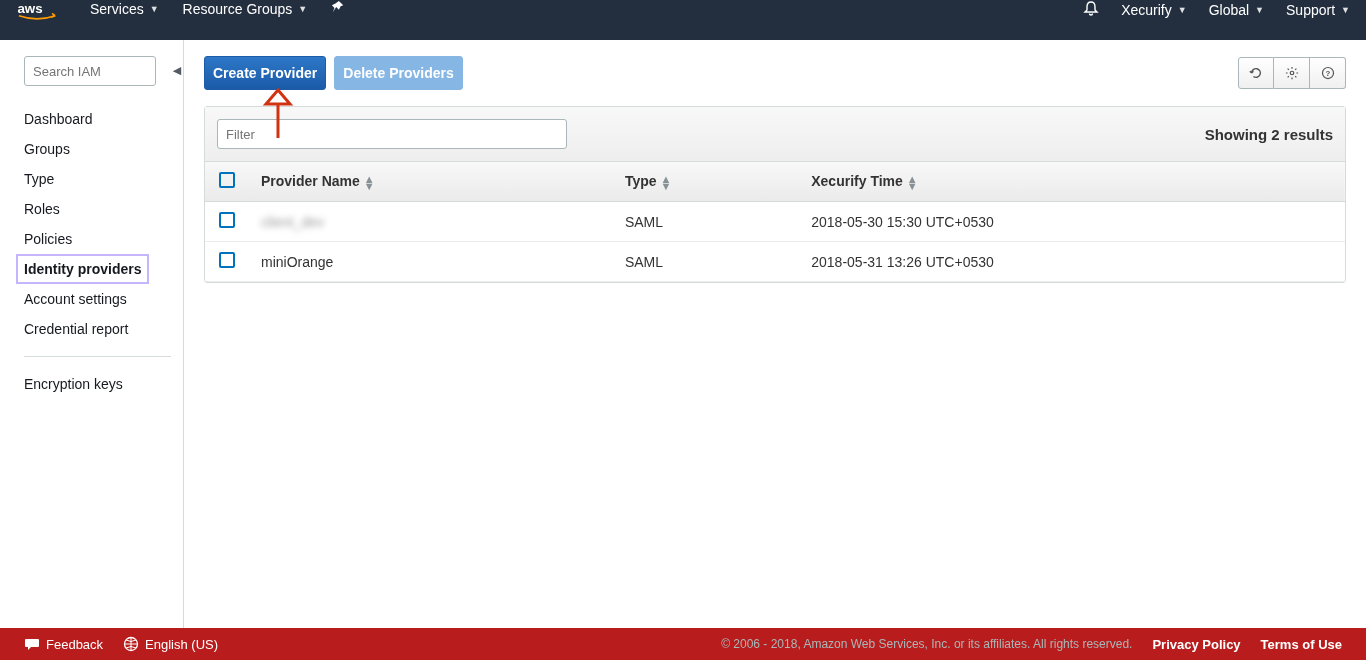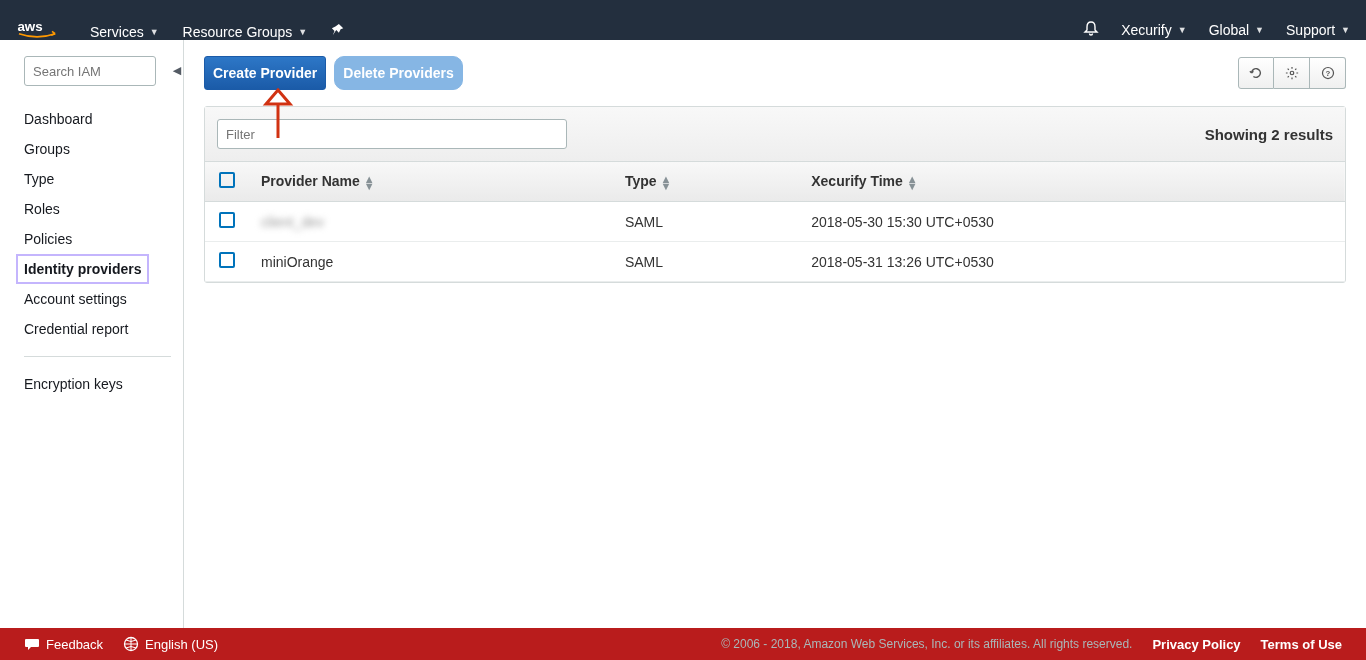--- a/index.html
+++ b/index.html
@@ -1,19 +1,19 @@
 <!DOCTYPE html>
 <html><head>
 <meta charset="utf-8">
 <style>
   * { box-sizing: border-box; margin: 0; padding: 0; }
   body { font-family: "Amazon Ember", "Helvetica Neue", Arial, sans-serif; font-size: 14px; color: #333; background: #fff; }
   
   
-  .topnav { background: #232f3e; height: 40px; display: flex; align-items: flex-end; padding: 0 16px; color: #fff; }
+  .topnav { background: #232f3e; height: 40px; display: flex; align-items: flex-start; padding: 0 16px; color: #fff; }
   .logo { display: flex; align-items: center; margin-right: 24px; }
   .logo svg { height: 22px; }
   .nav-items { display: flex; align-items: center; gap: 24px; flex: 1; }
   .nav-item { display: flex; align-items: center; gap: 6px; cursor: pointer; font-size: 14px; }
   .nav-item .caret { font-size: 9px; opacity: 0.85; }
   .pin-icon { color: #fff; font-size: 14px; cursor: pointer; }
   .nav-right { display: flex; align-items: center; gap: 22px; }
   .bell { font-size: 16px; cursor: pointer; }
   
   
@@ -24,21 +24,21 @@
   .nav-list { list-style: none; }
   .nav-list li { padding: 7px 0; font-size: 14px; color: #16191f; cursor: pointer; }
   .nav-list li.selected { font-weight: bold; border: 2px solid #c4b5fd; display: inline-block; padding: 5px 6px; margin-left: -8px; }
   .nav-divider { border: none; border-top: 1px solid #d5dbdb; margin: 12px 0; }
   
   
   .content { flex: 1; padding: 16px 20px; }
   .toolbar { display: flex; align-items: center; margin-bottom: 16px; }
   .btn { border: 1px solid transparent; border-radius: 3px; padding: 8px 8px; font-size: 14px; font-weight: bold; cursor: pointer; }
   .btn-primary { background: linear-gradient(#2d77c7, #1b5ba8); color: #fff; border-color: #1b5ba8; }
-  .btn-disabled { background: #86b6e4; color: #fff; border-color: #86b6e4; cursor: default; border-radius: 10px; }
+  .btn-disabled { background: #86b6e4; color: #fff; border-color: #86b6e4; cursor: default; }
   .btn + .btn { margin-left: 8px; }
   .toolbar-right { margin-left: auto; display: flex; }
   .icon-btn { width: 36px; height: 32px; border: 1px solid #aab7b8; background: linear-gradient(#fff,#f0f0f0); display: flex; align-items: center; justify-content: center; cursor: pointer; font-size: 14px; color: #555; }
   .icon-btn:first-child { border-radius: 3px 0 0 3px; }
   .icon-btn:last-child { border-radius: 0 3px 3px 0; }
   .icon-btn + .icon-btn { border-left: none; }
   
   
   .arrow-wrap { position: relative; }
   .arrow-anno { position: absolute; top: 32px; left: 54px; pointer-events: none; }

